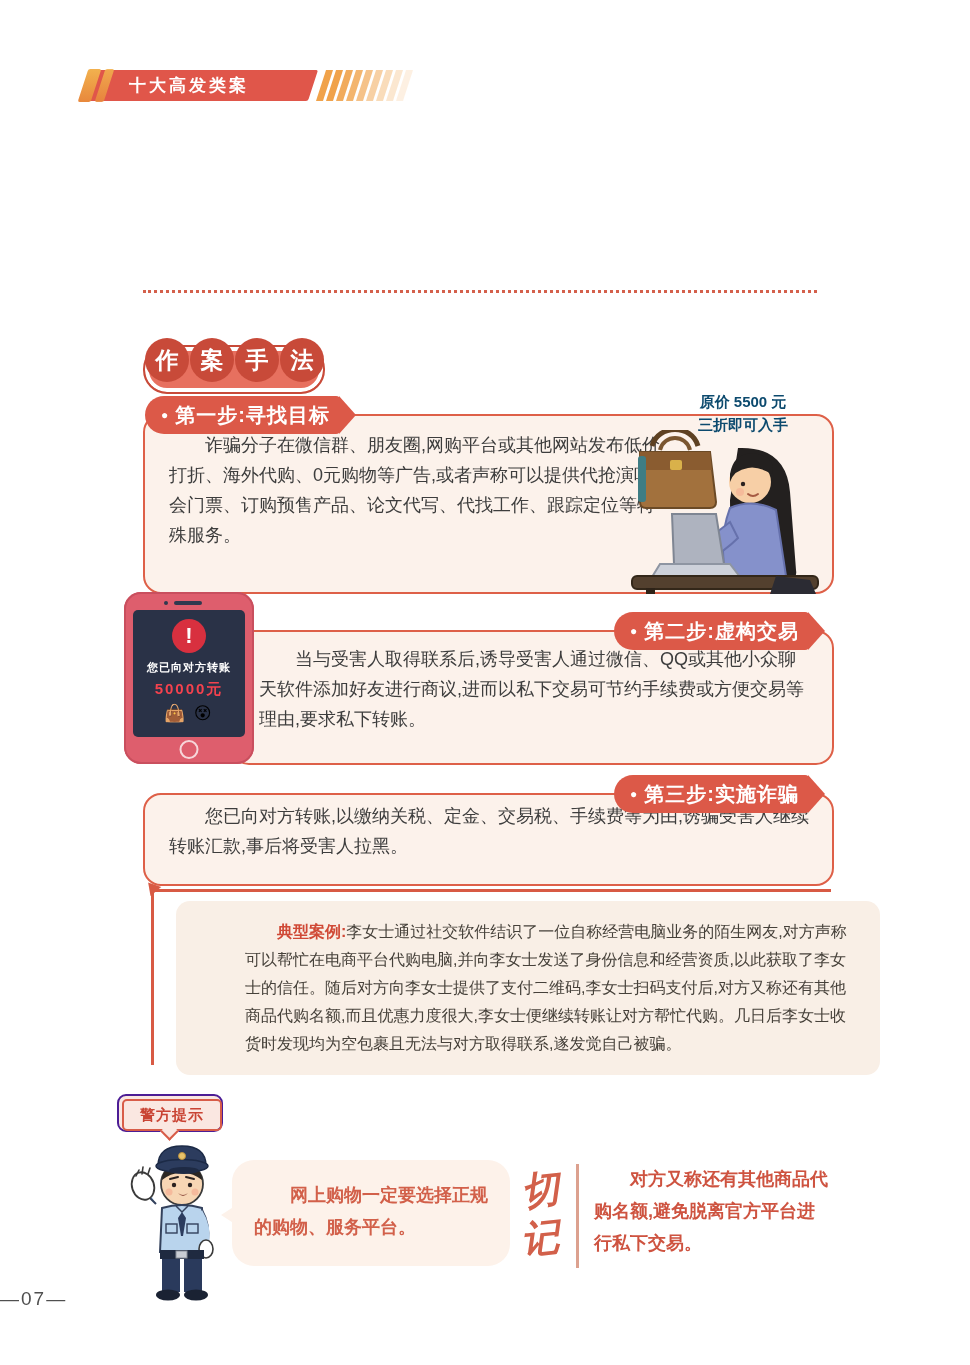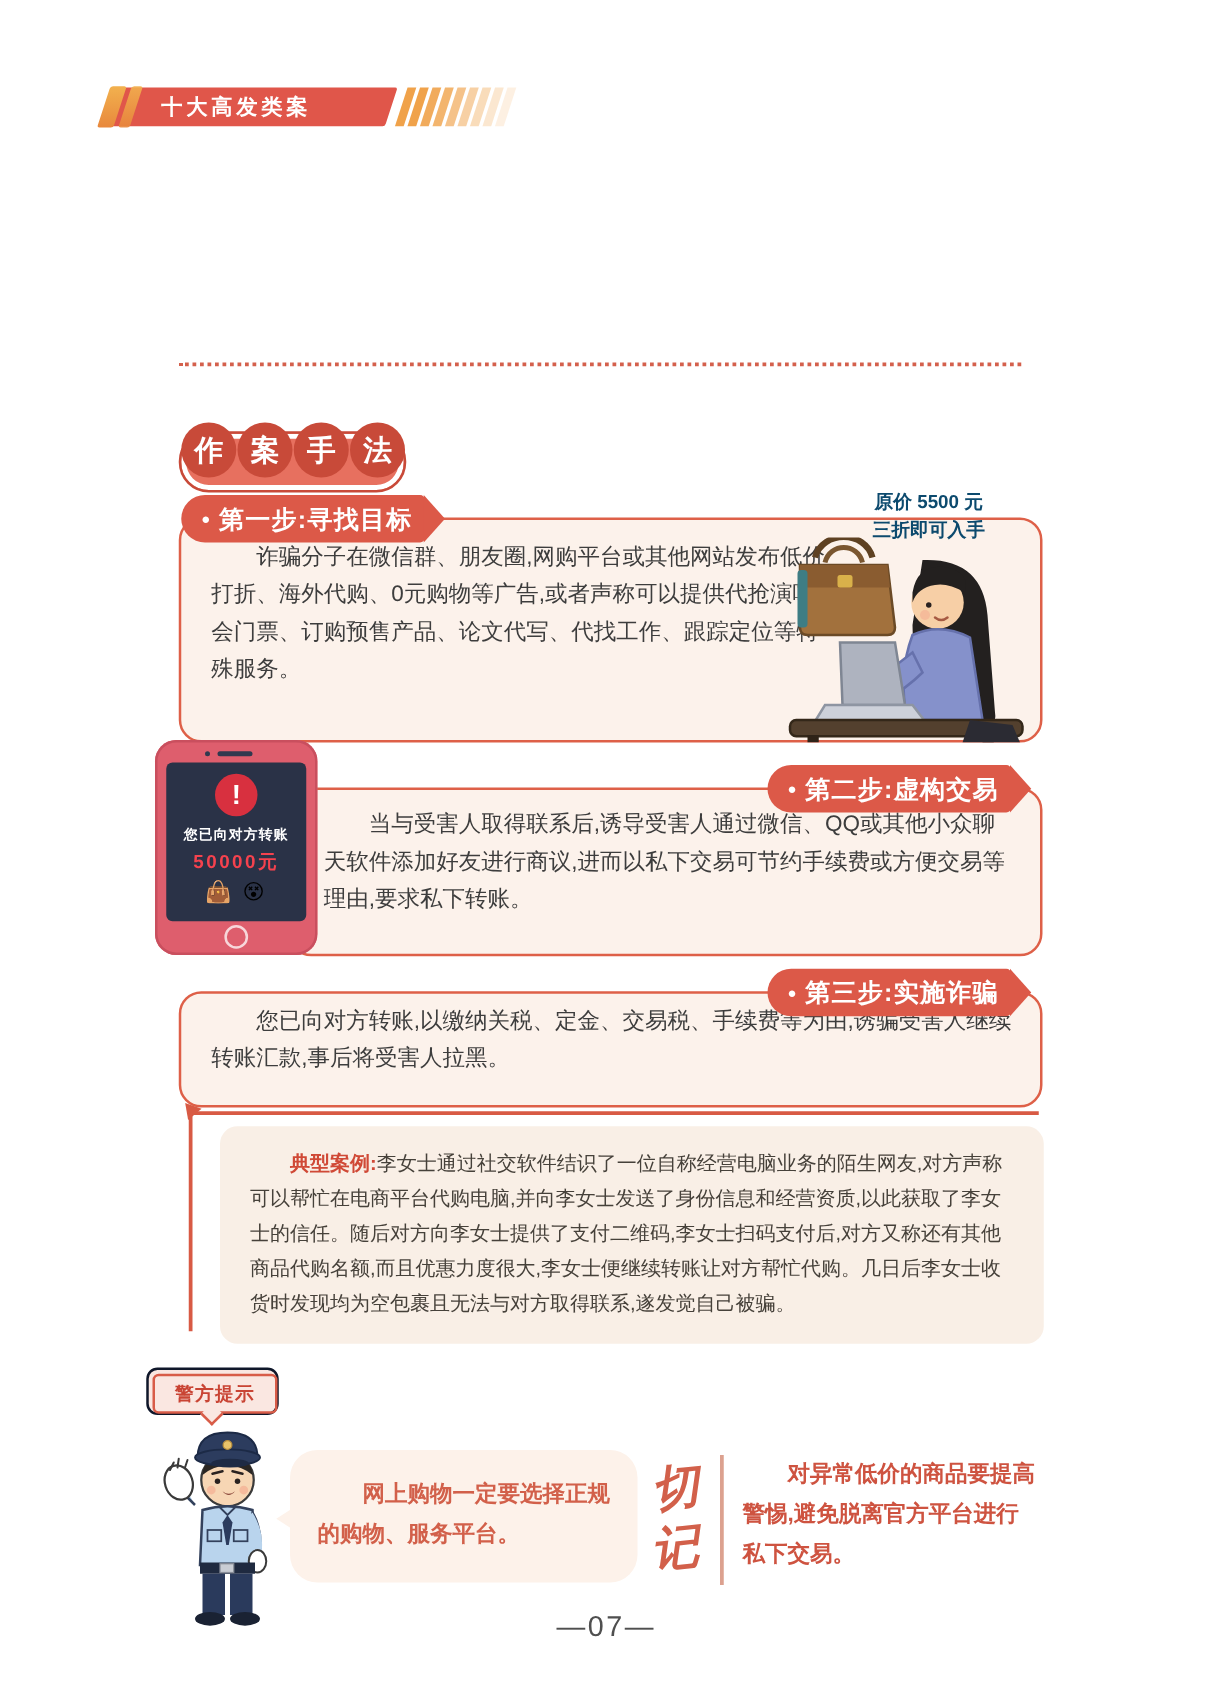--- a/index.html
+++ b/index.html
@@ -69,26 +69,26 @@
   .alert-emoji{margin-top:4px;font-size:17px;letter-spacing:2px;}
   .phone-home{position:absolute;left:50%;bottom:5px;width:15px;height:15px;border-radius:50%;
               border:2px solid rgba(255,255,255,.75);transform:translateX(-50%);}
 
   
   .case-line-v{left:151px;top:889px;width:3px;height:176px;background:#D85A44;}
   .case-line-h{left:151px;top:889px;width:680px;height:3px;background:#D85A44;}
   .case-arrow{left:145px;top:881px;width:0;height:0;border-bottom:12px solid #D85A44;
               border-left:7px solid transparent;border-right:7px solid transparent;
               transform:rotate(-40deg);}
-  .case-box{left:176px;top:901px;width:659px;min-height:156px;background:#F9EFE6;border-radius:14px;}
+  .case-box{left:176px;top:901px;width:659px;min-height:156px;background:#F9EFE6;border-radius:14px;padding-left:45px;}
   .case-box p{margin:0;padding:17px 24px;font-size:16px;line-height:28px;color:#46413A;text-indent:2em;}
   .case-label{color:#D04936;font-weight:bold;}
 
   
-  .tips-badge{left:117px;top:1094px;width:106px;height:38px;border:2px solid #0f172a;
+  .tips-badge{left:117px;top:1094px;width:106px;height:38px;border:2px solid #4c1d95;
               background:#FAE7E1;border-radius:9px;padding:3px;box-sizing:border-box;z-index:4;}
   .tips-badge-inner{width:100%;height:100%;border:2px solid #D85C48;border-radius:5px;
               display:flex;align-items:center;justify-content:center;
               font-size:15px;font-weight:bold;color:#C94434;letter-spacing:1px;}
   .tips-tail{position:absolute;left:44px;bottom:-8px;width:11px;height:11px;background:#FAE7E1;
              border-right:2px solid #D85C48;border-bottom:2px solid #D85C48;transform:rotate(45deg);}
 
   .bubble{left:232px;top:1160px;width:278px;height:106px;background:#FDF2EA;border-radius:22px;}
   .bubble-tail{position:absolute;left:-11px;top:46px;width:0;height:0;
                border-right:14px solid #FDF2EA;border-top:9px solid transparent;border-bottom:9px solid transparent;}
@@ -96,21 +96,21 @@
             color:#D2604A;text-indent:2em;}
 
   .remember{left:511px;top:1166px;width:58px;text-align:center;color:#D2604A;
             font-family:"DejaVu Serif","Liberation Serif",serif;font-style:italic;font-weight:bold;}
   .remember span{display:block;font-size:38px;line-height:48px;transform:rotate(-6deg);}
   .divider-v{left:576px;top:1164px;width:3px;height:104px;background:#DCA18F;}
   .tip-text{left:594px;top:1163px;width:236px;font-size:18px;line-height:32px;font-weight:bold;
             color:#CE5340;text-indent:2em;margin:0;}
 
   
-  .page-num{left:0;top:1288px;width:970px;text-align:center;color:#4F4F4F;font-size:23px;letter-spacing:2px;}
+  .page-num{left:0;top:1288px;width:970px;text-align:left;color:#4F4F4F;font-size:19px;letter-spacing:2px;}
   .wx-footer{left:612px;top:1303px;display:flex;align-items:center;gap:10px;color:#A8A8A8;
              font-size:23px;letter-spacing:1px;}
 </style>
 </head>
 <body>
 
 <div class="page">
 
   <div class="abs top-banner">
     <div class="tb-red"></div>
@@ -274,17 +274,17 @@
   <div class="abs bubble">
     <i class="bubble-tail"></i>
     <p>网上购物一定要选择正规的购物、服务平台。</p>
   </div>
 
   <div class="abs remember">
     <span>切</span>
     <span>记</span>
   </div>
   <div class="abs divider-v"></div>
-  <p class="abs tip-text">对异常低价的商品要提高警惕,避免脱离官方平台进行私下交易。</p>
+  <p class="abs tip-text">对方又称还有其他商品代购名额,避免脱离官方平台进行私下交易。</p>
 
   <div class="abs page-num">—07—</div>
 
 </div>
 
 </body></html>

